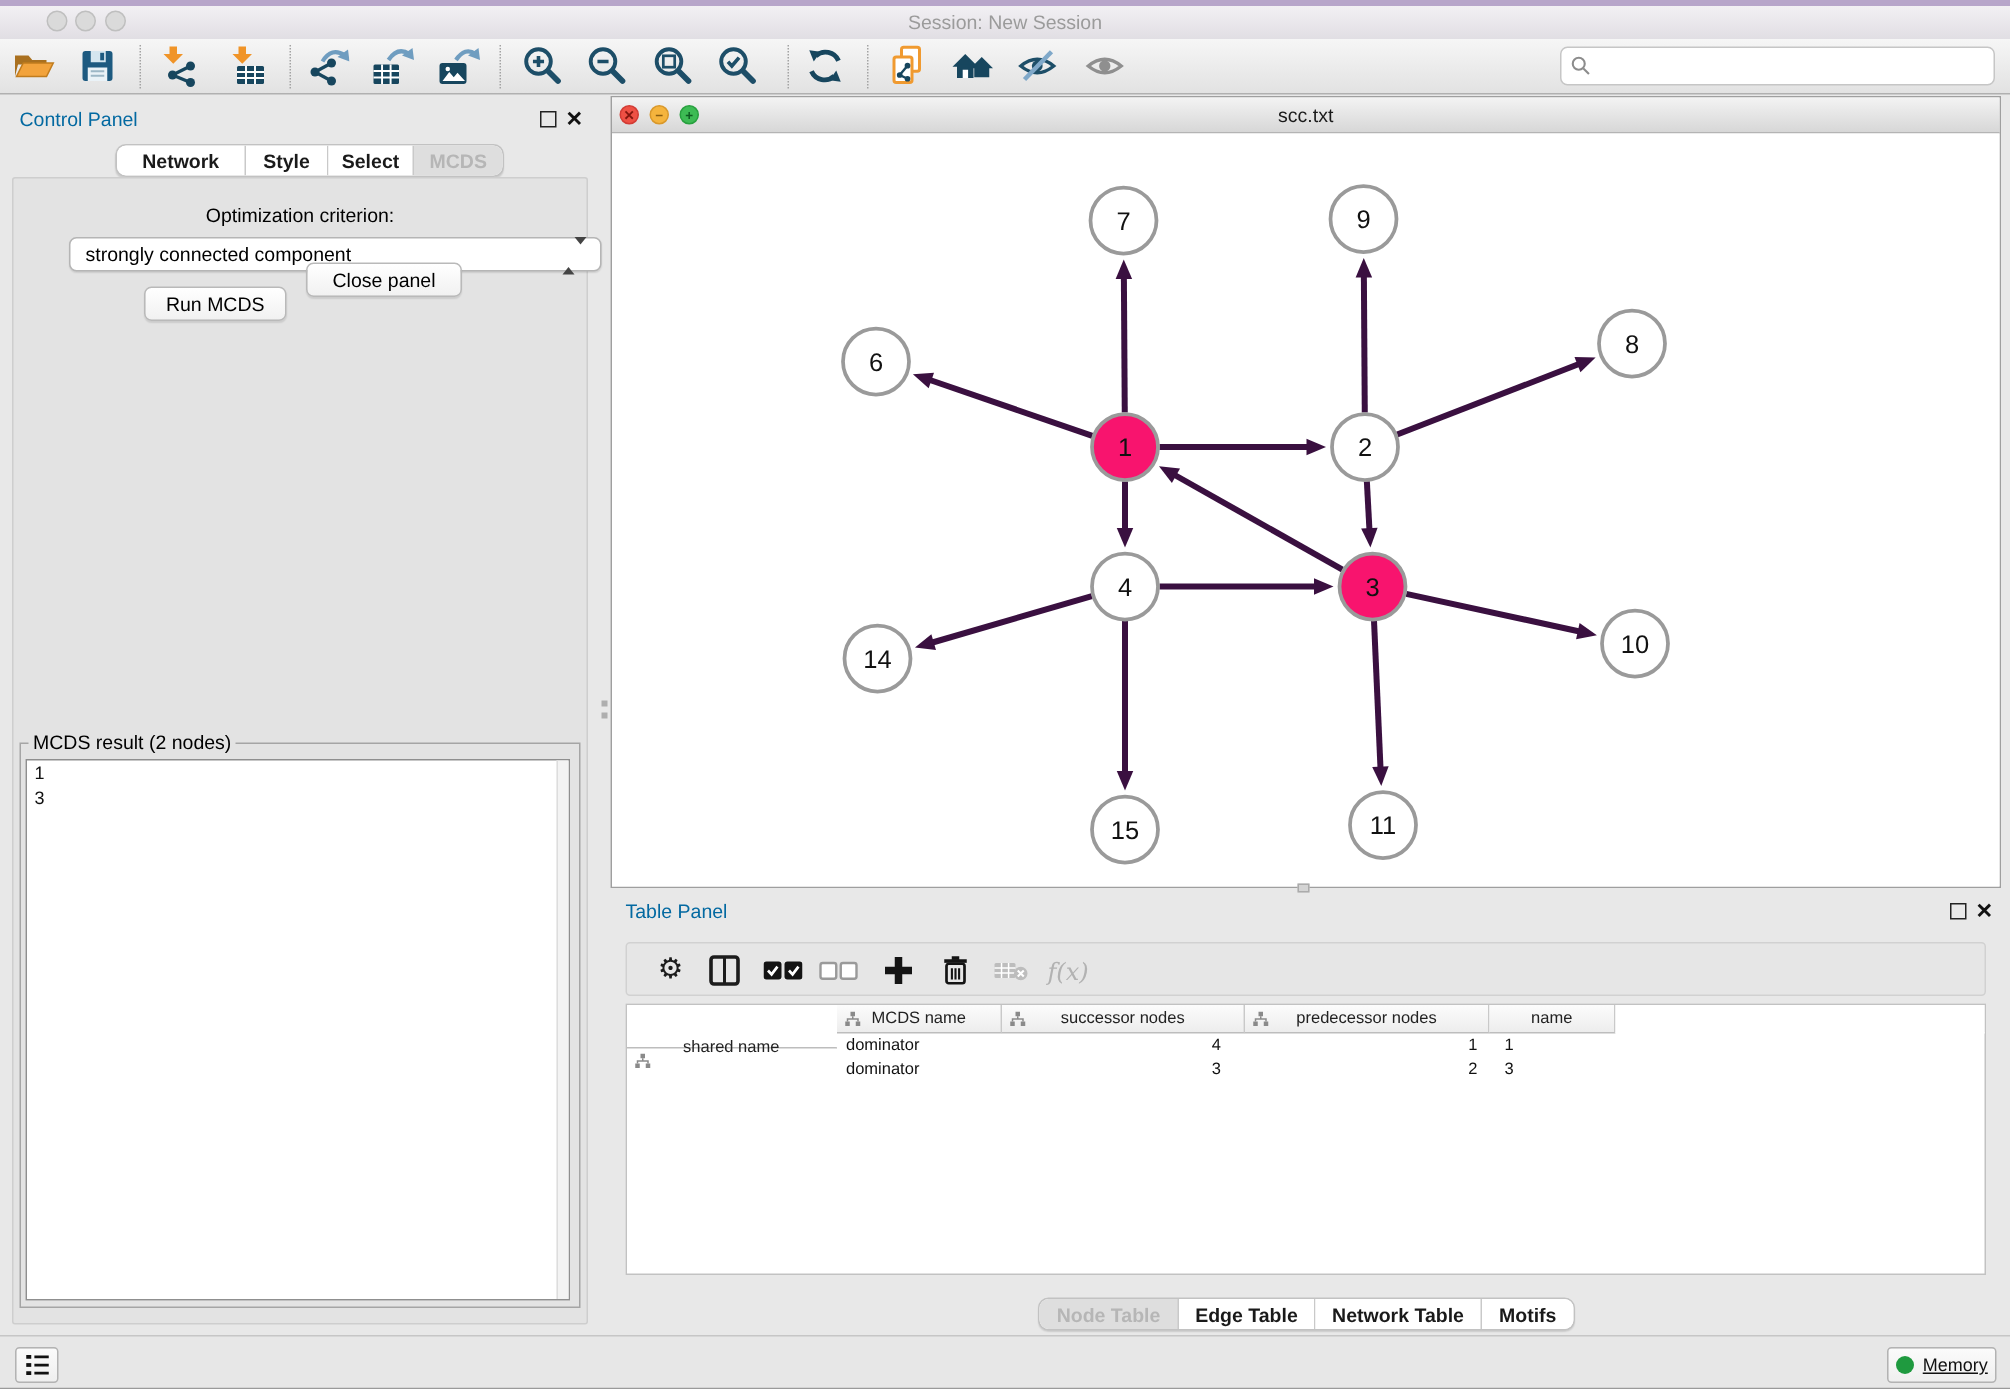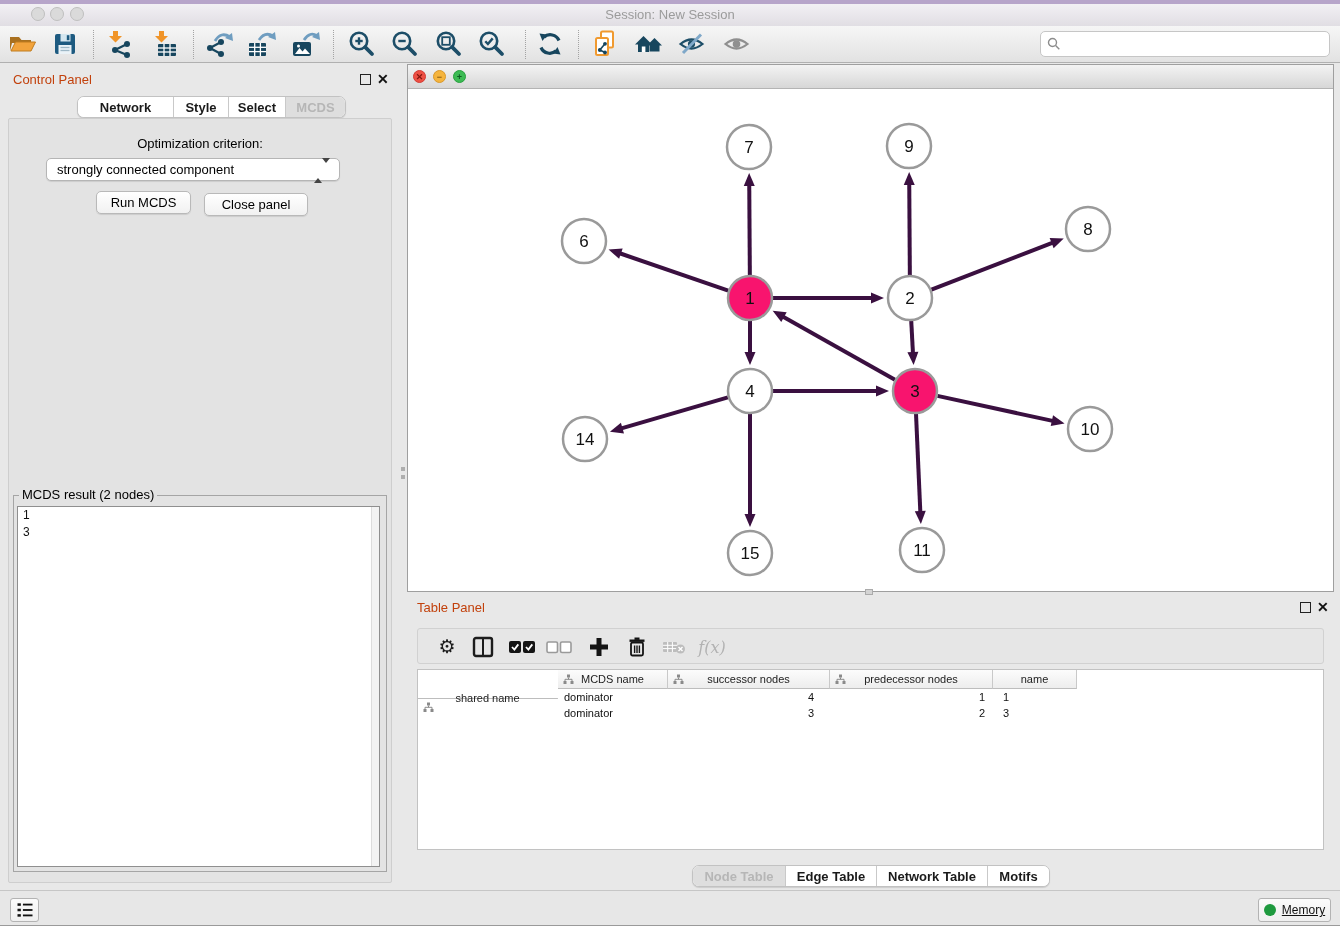--- a/index.html
+++ b/index.html
@@ -18,33 +18,33 @@
   .toolbar { position:absolute; left:0; top:26px; width:1340px; height:37px;
     background:linear-gradient(#f6f6f6,#e2e2e2); border-bottom:1px solid #b0b0b0; }
   .tbtn { position:absolute; top:1px; width:34px; height:34px; display:flex; align-items:center; justify-content:center; cursor:default; }
   .tsep { position:absolute; top:4px; height:29px; width:0; border-left:1px dotted #a3a3a3; }
   .searchbox { position:absolute; right:10px; top:5px; width:290px; height:26px; background:#fff;
     border:1px solid #c6c6c6; border-radius:5px; display:flex; align-items:center; padding-left:6px; }
   .searchbox input { border:none; outline:none; flex:1; font-size:13px; height:20px; background:transparent; }
 
   
   .control-panel { position:absolute; left:0; top:63px; width:400px; height:827px; }
-  .panel-title { position:absolute; left:13px; top:9px; font-size:13px; color:#c2410c; }
+  .panel-title { position:absolute; left:13px; top:9px; font-size:13px; color:#0369a1; }
   .float-icon { position:absolute; width:11px; height:11px; border:1.6px solid #222; }
   .close-icon { position:absolute; font-size:14px; font-weight:bold; color:#111; line-height:12px; }
   .segmented { position:absolute; display:flex; height:22px; border:1px solid #c2c2c2; border-radius:7px;
     overflow:hidden; background:#fff; box-shadow:0 1px 1px rgba(0,0,0,0.12); }
   .seg { display:flex; align-items:center; justify-content:center; font-size:13px; font-weight:bold;
     color:#1a1a1a; background:#fff; border-right:1px solid #c9c9c9; }
   .seg:last-child { border-right:none; }
   .seg.selected { background:#dedede; color:#b6b6b6; }
   .cp-body { position:absolute; left:8px; top:55px; width:384px; height:765px;
     background:#e3e3e3; border:1px solid #cecece; border-radius:2px; }
   .opt-label { position:absolute; top:17px; width:100%; text-align:center; font-size:13px; color:#000; }
-  .dropdown { position:absolute; left:37px; top:39px; width:294px; height:23px; background:#fff;
+  .dropdown { position:absolute; left:37px; top:39px; width:355px; height:23px; background:#fff;
     border:1px solid #b5b5b5; border-radius:5px; font-size:13px; display:flex; align-items:center;
     padding-left:10px; box-shadow:0 1px 1px rgba(0,0,0,0.1); }
   .dd-arrows { position:absolute; right:9px; top:4px; }
   .dd-arrows .up { width:0;height:0;border-left:4px solid transparent;border-right:4px solid transparent;border-bottom:5px solid #444; margin-bottom:3px;}
   .dd-arrows .dn { width:0;height:0;border-left:4px solid transparent;border-right:4px solid transparent;border-top:5px solid #444;}
   .btn { position:absolute; height:23px; background:linear-gradient(#ffffff,#f1f1f1); border:1px solid #b9b9b9;
     border-radius:5px; font-size:13px; color:#000; display:flex; align-items:center; justify-content:center;
     box-shadow:0 1px 1px rgba(0,0,0,0.1); }
   .result-box { position:absolute; left:4px; top:376px; width:374px; height:377px; border:1px solid #a5a5a5; }
   .result-legend { position:absolute; left:5px; top:-9px; background:#e3e3e3; padding:0 3px; font-size:13px; color:#000; }
@@ -258,54 +258,55 @@
       <input type="text" placeholder="" style="">
     </div>
   </div>
 
   <div class="control-panel">
     <div class="panel-title">Control Panel</div>
     <div class="float-icon" style="left:360px; top:11px;"></div>
     <div class="close-icon" style="left:377px; top:10px;">✕</div>
 
     <div class="segmented" style="left:77px; top:33px;">
-      <div class="seg" style="width:96px">Network</div>
+      <div class="seg" style="width:86px">Network</div>
       <div class="seg" style="width:55px">Style</div>
       <div class="seg" style="width:57px">Select</div>
       <div class="seg selected" style="width:59px">MCDS</div>
     </div>
 
     <div class="cp-body">
       <div class="opt-label">Optimization criterion:</div>
       <div class="dropdown">
         <span>strongly connected component</span>
         <span class="dd-arrows"><span class="up"></span><span class="dn"></span></span>
       </div>
       <div class="btn" style="left:87px; top:72px; width:95px;">Run MCDS</div>
-      <div class="btn" style="left:195px; top:74px; width:104px;">Close panel</div>
+      <div class="btn" style="left:195px; top:56px; width:104px;">Close panel</div>
 
       <div class="result-box">
         <div class="result-legend">MCDS result (2 nodes)</div>
         <div class="result-area">
           <div class="result-line">1</div>
           <div class="result-line">3</div>
           <div class="result-scroll"></div>
         </div>
       </div>
     </div>
   </div>
 
   <div class="splitter-dot" style="left:401px; top:467px;"></div>
   <div class="splitter-dot" style="left:401px; top:475px;"></div>
 
   <div class="net-window">
     <div class="net-titlebar">
       <div class="light red">✕</div>
       <div class="light yellow">−</div>
       <div class="light green">+</div>
+      <div class="net-title">scc.txt</div>
     </div>
     <div class="net-canvas">
       <svg id="graph-svg" width="925" height="502" viewBox="0 0 925 502">
           <line x1="341.84768545925334" y1="186.0005043472541" x2="341.245027739462" y2="94.99918865876514" stroke="#3a1040" stroke-width="4"></line>
           <polygon points="341.1721816547571,83.99942986832144 346.7581518773575,96.9627217601297 335.75839308691377,97.03556784483463" fill="#3a1040"></polygon>
           <line x1="320.2466915728205" y1="201.5304904798239" x2="210.99445268720183" y2="164.01616748897894" stroke="#3a1040" stroke-width="4"></line>
           <polygon points="200.59069648289858,160.44379337063384 214.6722317835204,159.46381195379914 211.09985766517534,169.8675681581024" fill="#3a1040"></polygon>
           <line x1="365" y1="209" x2="465" y2="209" stroke="#3a1040" stroke-width="4"></line>
           <polygon points="476,209 463,214.5 463,203.5" fill="#3a1040"></polygon>
           <line x1="342" y1="232" x2="342" y2="265" stroke="#3a1040" stroke-width="4"></line>

